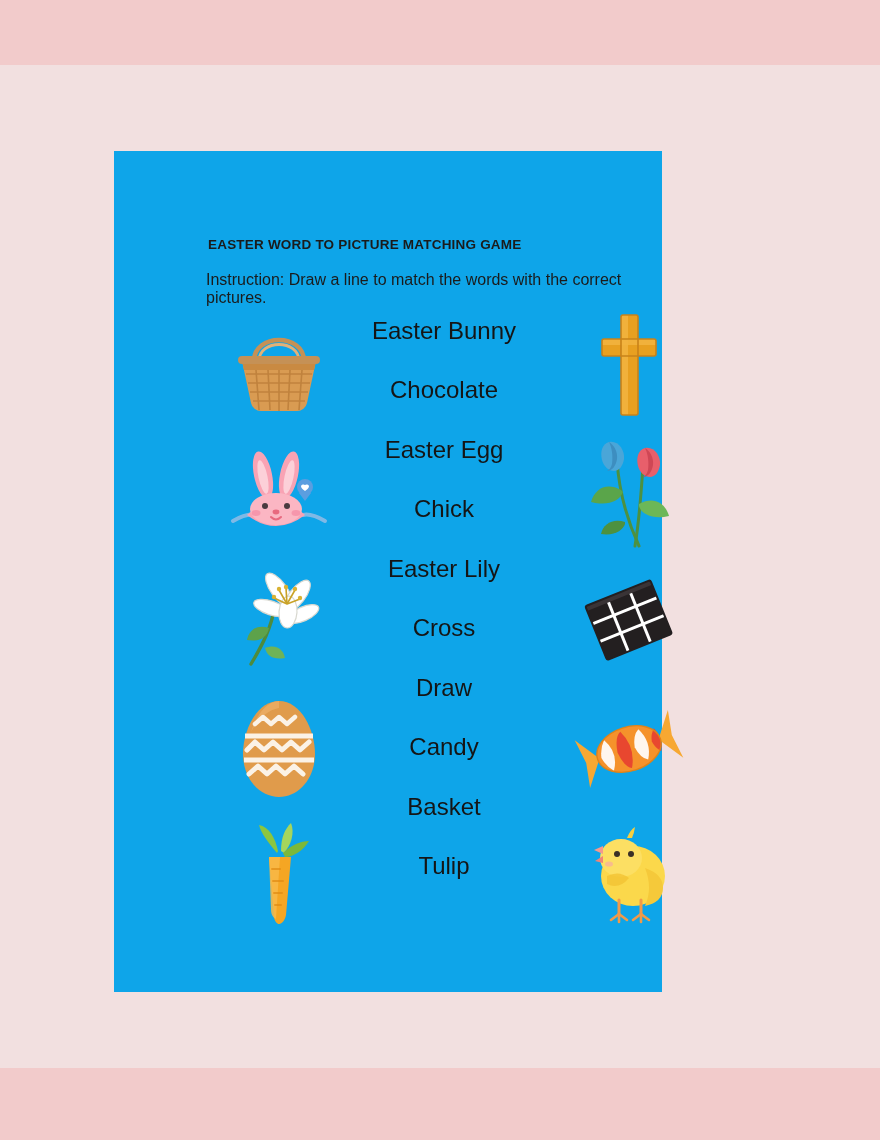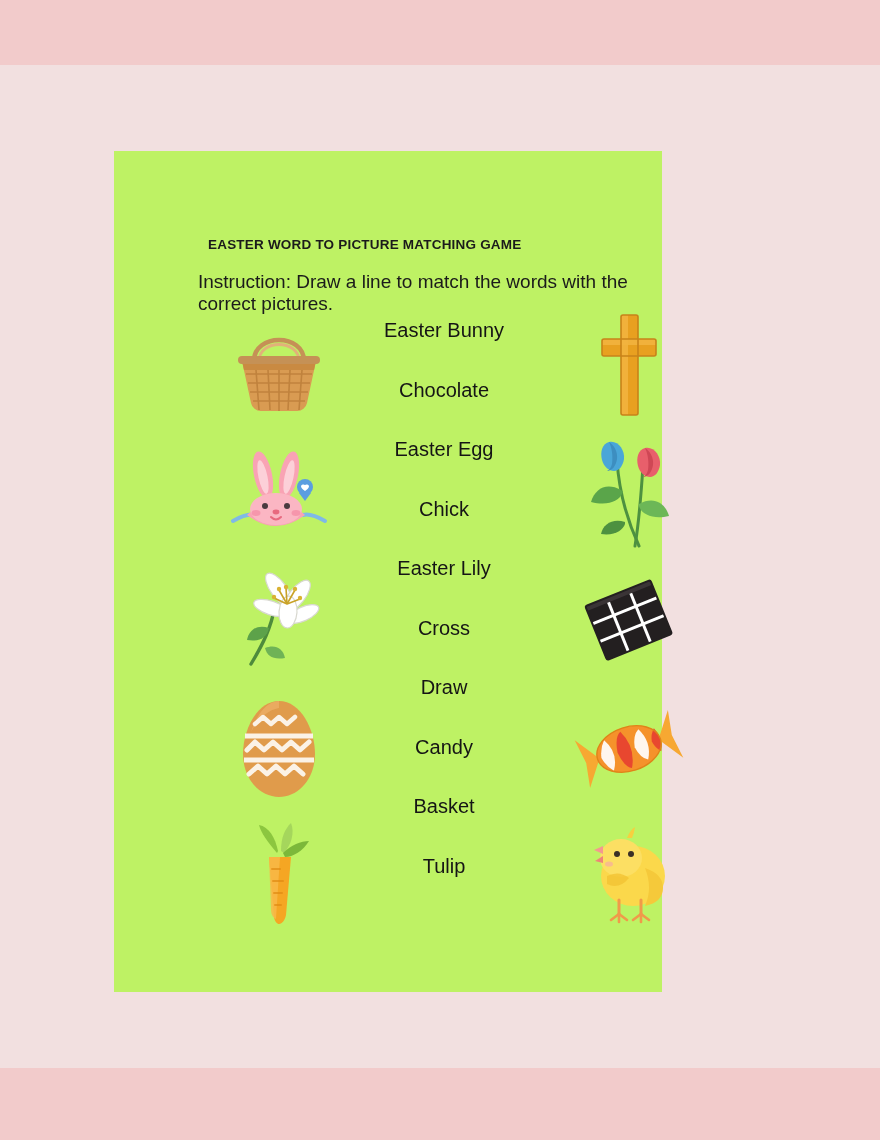--- a/index.html
+++ b/index.html
@@ -28,36 +28,36 @@
     width: 880px;
     height: 72px;
     background: #f2cbcb;
   }
   .page {
     position: absolute;
     left: 114px;
     top: 151px;
     width: 548px;
     height: 841px;
-    background: #bef264;
+    background: #0ea5e9;
   }
   .worksheet-title {
     position: absolute;
     left: 94px;
     top: 86px;
     font-size: 13.5px;
     font-weight: bold;
     letter-spacing: 0.2px;
     color: #1b1b1b;
   }
   .worksheet-instruction {
     position: absolute;
-    left: 84px;
+    left: 92px;
     top: 120px;
-    font-size: 19px;
+    font-size: 16px;
     color: #1b1b1b;
   }
   .columns {
     position: absolute;
     left: 0;
     top: 150px;
     width: 652px;
     height: 640px;
   }
   .col-left {
@@ -82,21 +82,21 @@
     height: 128px;
     display: flex;
     align-items: center;
     justify-content: center;
   }
   .word {
     height: 59.5px;
     display: flex;
     align-items: center;
     justify-content: center;
-    font-size: 20px;
+    font-size: 24px;
     color: #151515;
     white-space: nowrap;
   }
   svg { display: block; overflow: visible; }
 </style>
 </head>
 <body>
 
 <div class="band-top"></div>
 <div class="band-bottom"></div>

